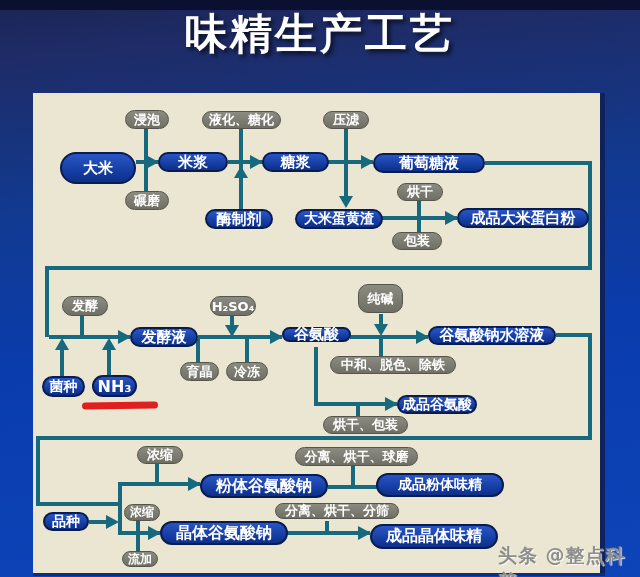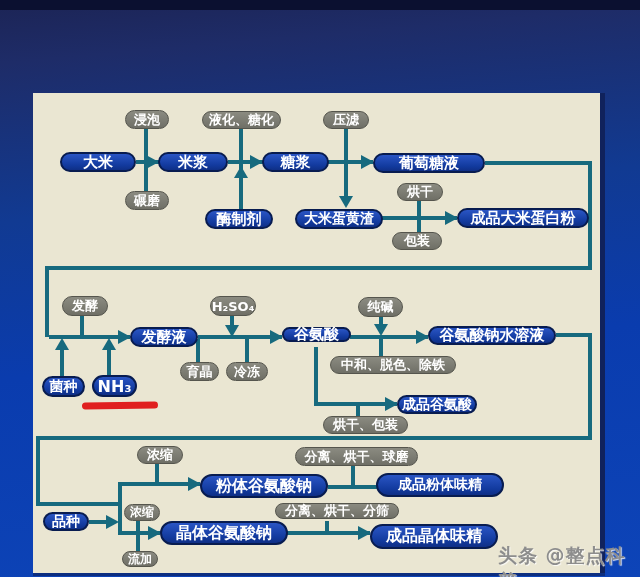--- a/index.html
+++ b/index.html
@@ -41,20 +41,21 @@
     position:absolute;left:498px;top:543px;width:142px;
     color:#8d8d8d;font-size:19px;font-weight:bold;letter-spacing:1px;
     text-shadow:1px 1px 1px rgba(255,255,255,.85);z-index:30;
   }
 </style>
 </head>
 <body>
 
 <div id="stage">
   <div id="topstrip"></div>
+  <div id="title">味精生产工艺</div>
   <div id="panel"></div>
 
   <div class="ln" style="left:136px;top:160px;width:24px;height:4px"></div>
   <div class="ar" style="left:146px;top:155px"></div>
   <div class="ln" style="left:144px;top:129px;width:4px;height:64px"></div>
   <div class="ln" style="left:228px;top:160px;width:36px;height:4px"></div>
   <div class="ar" style="left:250px;top:155px"></div>
   <div class="ln" style="left:239px;top:128px;width:4px;height:83px"></div>
   <div class="au" style="left:234px;top:166px"></div>
   <div class="ln" style="left:328px;top:160px;width:45px;height:4px"></div>
@@ -109,40 +110,40 @@
   <div class="ar" style="left:106px;top:515px"></div>
   <div class="ln" style="left:136px;top:520px;width:4px;height:33px"></div>
   <div class="ln" style="left:328px;top:485px;width:65px;height:4px"></div>
   <div class="ar" style="left:381px;top:480px"></div>
   <div class="ln" style="left:351px;top:466px;width:4px;height:21px"></div>
   <div class="ln" style="left:287px;top:531px;width:83px;height:4px"></div>
   <div class="ar" style="left:358px;top:526px"></div>
   <div class="ln" style="left:325px;top:521px;width:4px;height:12px"></div>
 
   <div class="pg" style="left:125px;top:110px;width:44px;height:19px">浸泡</div>
-  <div class="pb" style="left:60px;top:152px;width:76px;height:20px">大米</div>
+  <div class="pb" style="left:60px;top:152px;width:76px;height:32px">大米</div>
   <div class="pg" style="left:125px;top:191px;width:44px;height:19px">碾磨</div>
   <div class="pb" style="left:158px;top:152px;width:70px;height:20px">米浆</div>
   <div class="pg" style="left:202px;top:111px;width:79px;height:18px">液化、糖化</div>
   <div class="pb" style="left:205px;top:209px;width:68px;height:20px">酶制剂</div>
   <div class="pb" style="left:262px;top:152px;width:67px;height:20px">糖浆</div>
   <div class="pg" style="left:323px;top:111px;width:46px;height:18px">压滤</div>
   <div class="pb" style="left:373px;top:153px;width:112px;height:20px">葡萄糖液</div>
   <div class="pb" style="left:295px;top:209px;width:88px;height:20px;font-size:14px">大米蛋黄渣</div>
   <div class="pg" style="left:397px;top:183px;width:46px;height:18px">烘干</div>
   <div class="pg" style="left:392px;top:232px;width:50px;height:18px">包装</div>
   <div class="pb" style="left:457px;top:208px;width:132px;height:20px">成品大米蛋白粉</div>
 
   <div class="pg" style="left:62px;top:296px;width:46px;height:20px">发酵</div>
   <div class="pg" style="left:210px;top:296px;width:46px;height:20px">H₂SO₄</div>
   <div class="pb" style="left:130px;top:327px;width:68px;height:20px">发酵液</div>
   <div class="pb" style="left:282px;top:327px;width:69px;height:15px">谷氨酸</div>
   <div class="pg" style="left:180px;top:362px;width:39px;height:19px">育晶</div>
   <div class="pg" style="left:226px;top:362px;width:42px;height:19px">冷冻</div>
-  <div class="pg" style="left:358px;top:297px;width:45px;height:20px">纯碱</div>
+  <div class="pg" style="left:358px;top:284px;width:45px;height:29px">纯碱</div>
   <div class="pb" style="left:428px;top:326px;width:128px;height:19px">谷氨酸钠水溶液</div>
   <div class="pg" style="left:330px;top:356px;width:126px;height:18px">中和、脱色、除铁</div>
   <div class="pb" style="left:42px;top:376px;width:43px;height:21px;font-size:14px">菌种</div>
   <div class="pb" style="left:92px;top:375px;width:45px;height:22px;font-size:16px">NH₃</div>
   <div class="pb" style="left:397px;top:395px;width:80px;height:19px;font-size:14px">成品谷氨酸</div>
   <div class="pg" style="left:323px;top:416px;width:85px;height:18px">烘干、包装</div>
   <div id="redmark"></div>
 
   <div class="pg" style="left:137px;top:446px;width:46px;height:18px">浓缩</div>
   <div class="pg" style="left:295px;top:447px;width:123px;height:19px">分离、烘干、球磨</div>

